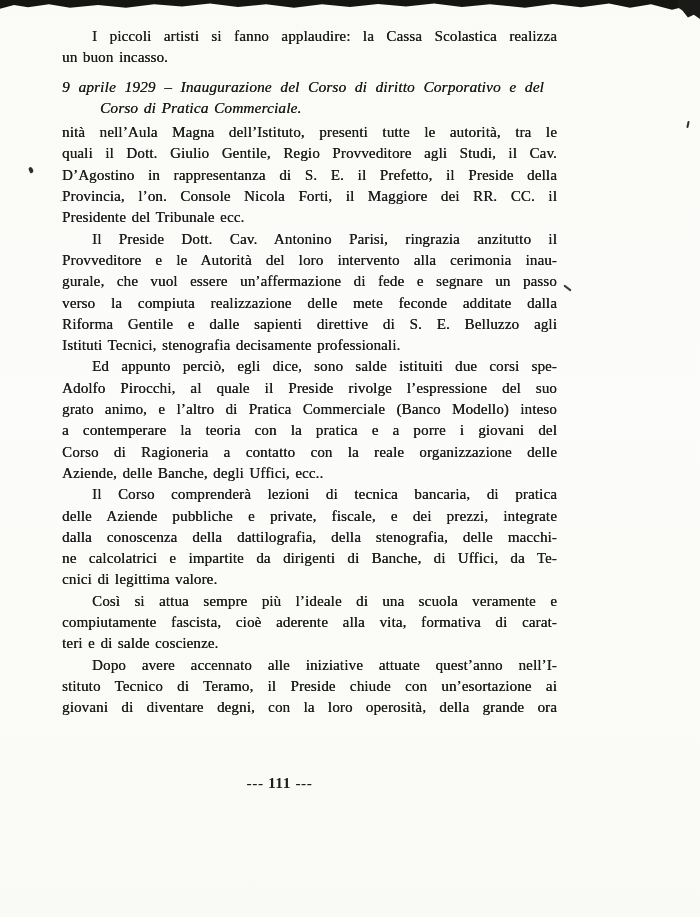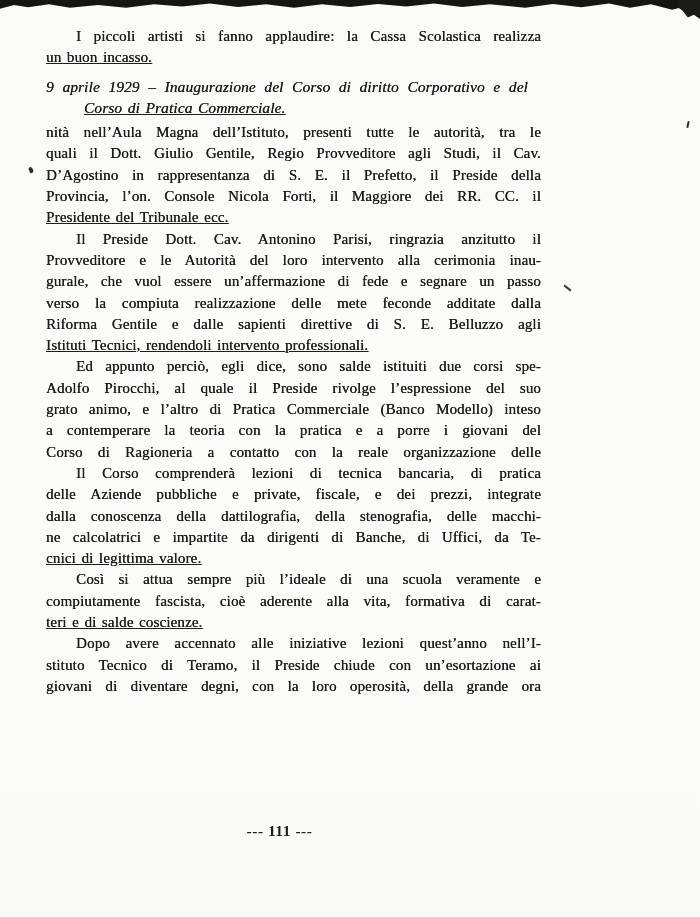--- a/index.html
+++ b/index.html
@@ -50,48 +50,48 @@
       600px  220px 0 0 #cfcfc8, 140px  340px 0 0 #d8d8d2, 460px  405px 0 0 #d2d2cb,
        20px  505px 0 0 #d5d5cf, 540px  485px 0 0 #cfcfc8, 290px  660px 0 0 #d8d8d2,
        90px  685px 0 0 #d2d2cb, 580px  655px 0 0 #d5d5cf, 630px  340px 0 0 #d8d8d2,
        15px -186px 0 0 #39393б, 170px -188px 0 0 #333331, 335px -185px 0 0 #2c2c2a,
       465px -189px 0 0 #333331, 552px -183px 0 0 #2f2f2d;
   }
 
   
   .text-block {
     position: absolute;
-    top: 26px; left: 46px;
+    top: 26px; left: 62px;
     width: 495px;
     font-size: 15px;
     line-height: 21.3px;
     letter-spacing: 0.15px;
     word-spacing: 1.6px;
     text-shadow: 0.25px 0 0 currentColor;
   }
   .para { margin: 0; }
   .ln {
     display: block;
     height: 21.3px;
     overflow: hidden;
     text-align: justify;
     text-align-last: justify;
   }
   .ln.in { padding-left: 30px; }
-  .ln.end { text-align: center; text-align-last: left; text-decoration: underline; }
+  .ln.end { text-align: center; text-align-last: left; }
   .heading {
     margin: 7px 13px 4px 0;
     font-style: italic;
     font-weight: normal;
     font-size: 15.3px;
   }
   .heading .ln.hi { padding-left: 38px; }
   .pagenum {
     position: absolute;
-    top: 822px; left: 0;
+    top: 774px; left: 0;
     width: 559px;
     text-align: center;
     font-weight: bold;
     font-size: 15.5px;
     letter-spacing: 0.5px;
     color: #1d1d1d;
   }
 </style>
 </head>
 <body>
@@ -124,47 +124,48 @@
       <span class="ln">Provincia, l’on. Console Nicola Forti, il Maggiore dei RR. CC. il</span>
       <span class="ln end">Presidente del Tribunale ecc.</span>
     </p>
 
     <p class="para">
       <span class="ln in">Il Preside Dott. Cav. Antonino Parisi, ringrazia anzitutto il</span>
       <span class="ln">Provveditore e le Autorità del loro intervento alla cerimonia inau-</span>
       <span class="ln">gurale, che vuol essere un’affermazione di fede e segnare un passo</span>
       <span class="ln">verso la compiuta realizzazione delle mete feconde additate dalla</span>
       <span class="ln">Riforma Gentile e dalle sapienti direttive di S. E. Belluzzo agli</span>
-      <span class="ln end">Istituti Tecnici, rendendoli intervento professionali.</span>
+      <span class="ln end">Istituti Tecnici, stenografia decisamente professionali.</span>
     </p>
 
     <p class="para">
       <span class="ln in">Ed appunto perciò, egli dice, sono salde istituiti due corsi spe-</span>
       <span class="ln">Adolfo Pirocchi, al quale il Preside rivolge l’espressione del suo</span>
       <span class="ln">grato animo, e l’altro di Pratica Commerciale (Banco Modello) inteso</span>
       <span class="ln">a contemperare la teoria con la pratica e a porre i giovani del</span>
       <span class="ln">Corso di Ragioneria a contatto con la reale organizzazione delle</span>
+      <span class="ln end">Aziende, delle Banche, degli Uffici, ecc..</span>
     </p>
 
     <p class="para">
       <span class="ln in">Il Corso comprenderà lezioni di tecnica bancaria, di pratica</span>
       <span class="ln">delle Aziende pubbliche e private, fiscale, e dei prezzi, integrate</span>
       <span class="ln">dalla conoscenza della dattilografia, della stenografia, delle macchi-</span>
       <span class="ln">ne calcolatrici e impartite da dirigenti di Banche, di Uffici, da Te-</span>
       <span class="ln end">cnici di legittima valore.</span>
     </p>
 
     <p class="para">
       <span class="ln in">Così si attua sempre più l’ideale di una scuola veramente e</span>
       <span class="ln">compiutamente fascista, cioè aderente alla vita, formativa di carat-</span>
       <span class="ln end">teri e di salde coscienze.</span>
     </p>
 
     <p class="para">
-      <span class="ln in">Dopo avere accennato alle iniziative lezioni quest’anno nell’I-</span>
+      <span class="ln in">Dopo avere accennato alle iniziative attuate quest’anno nell’I-</span>
       <span class="ln">stituto Tecnico di Teramo, il Preside chiude con un’esortazione ai</span>
       <span class="ln">giovani di diventare degni, con la loro operosità, della grande ora</span>
     </p>
 
   </main>
 
   <div class="pagenum">--- 111 ---</div>
 
 </div>
 

